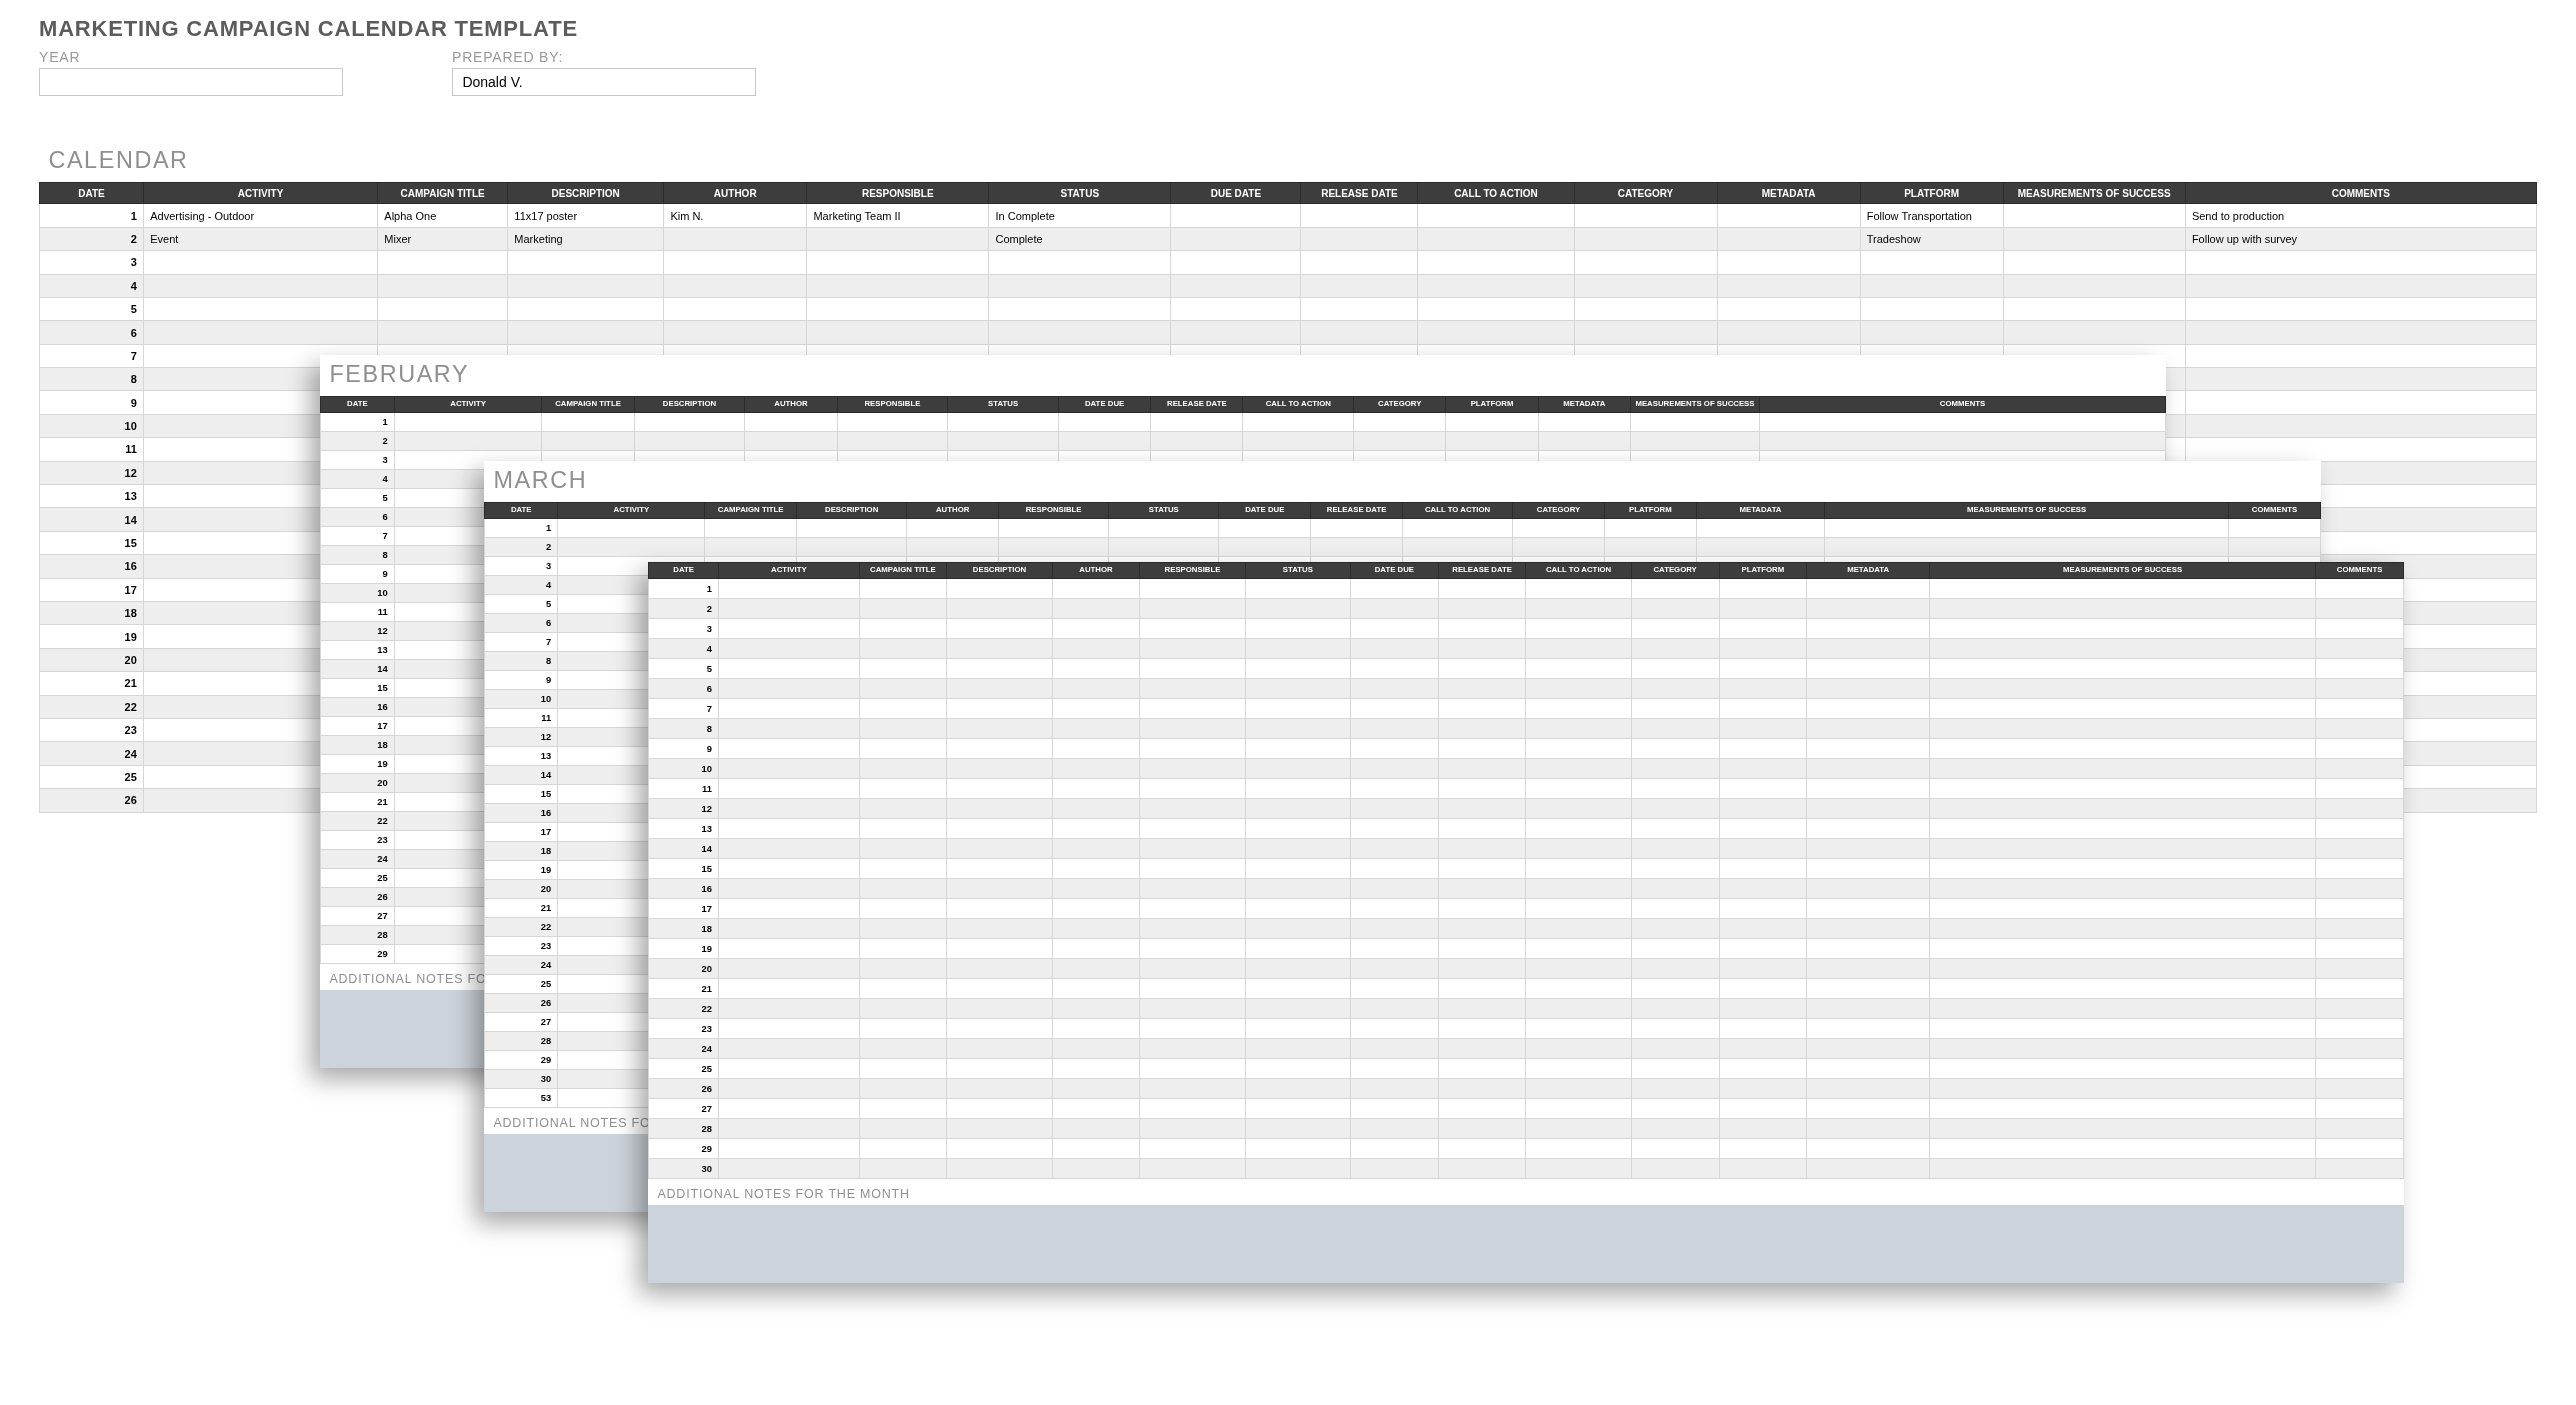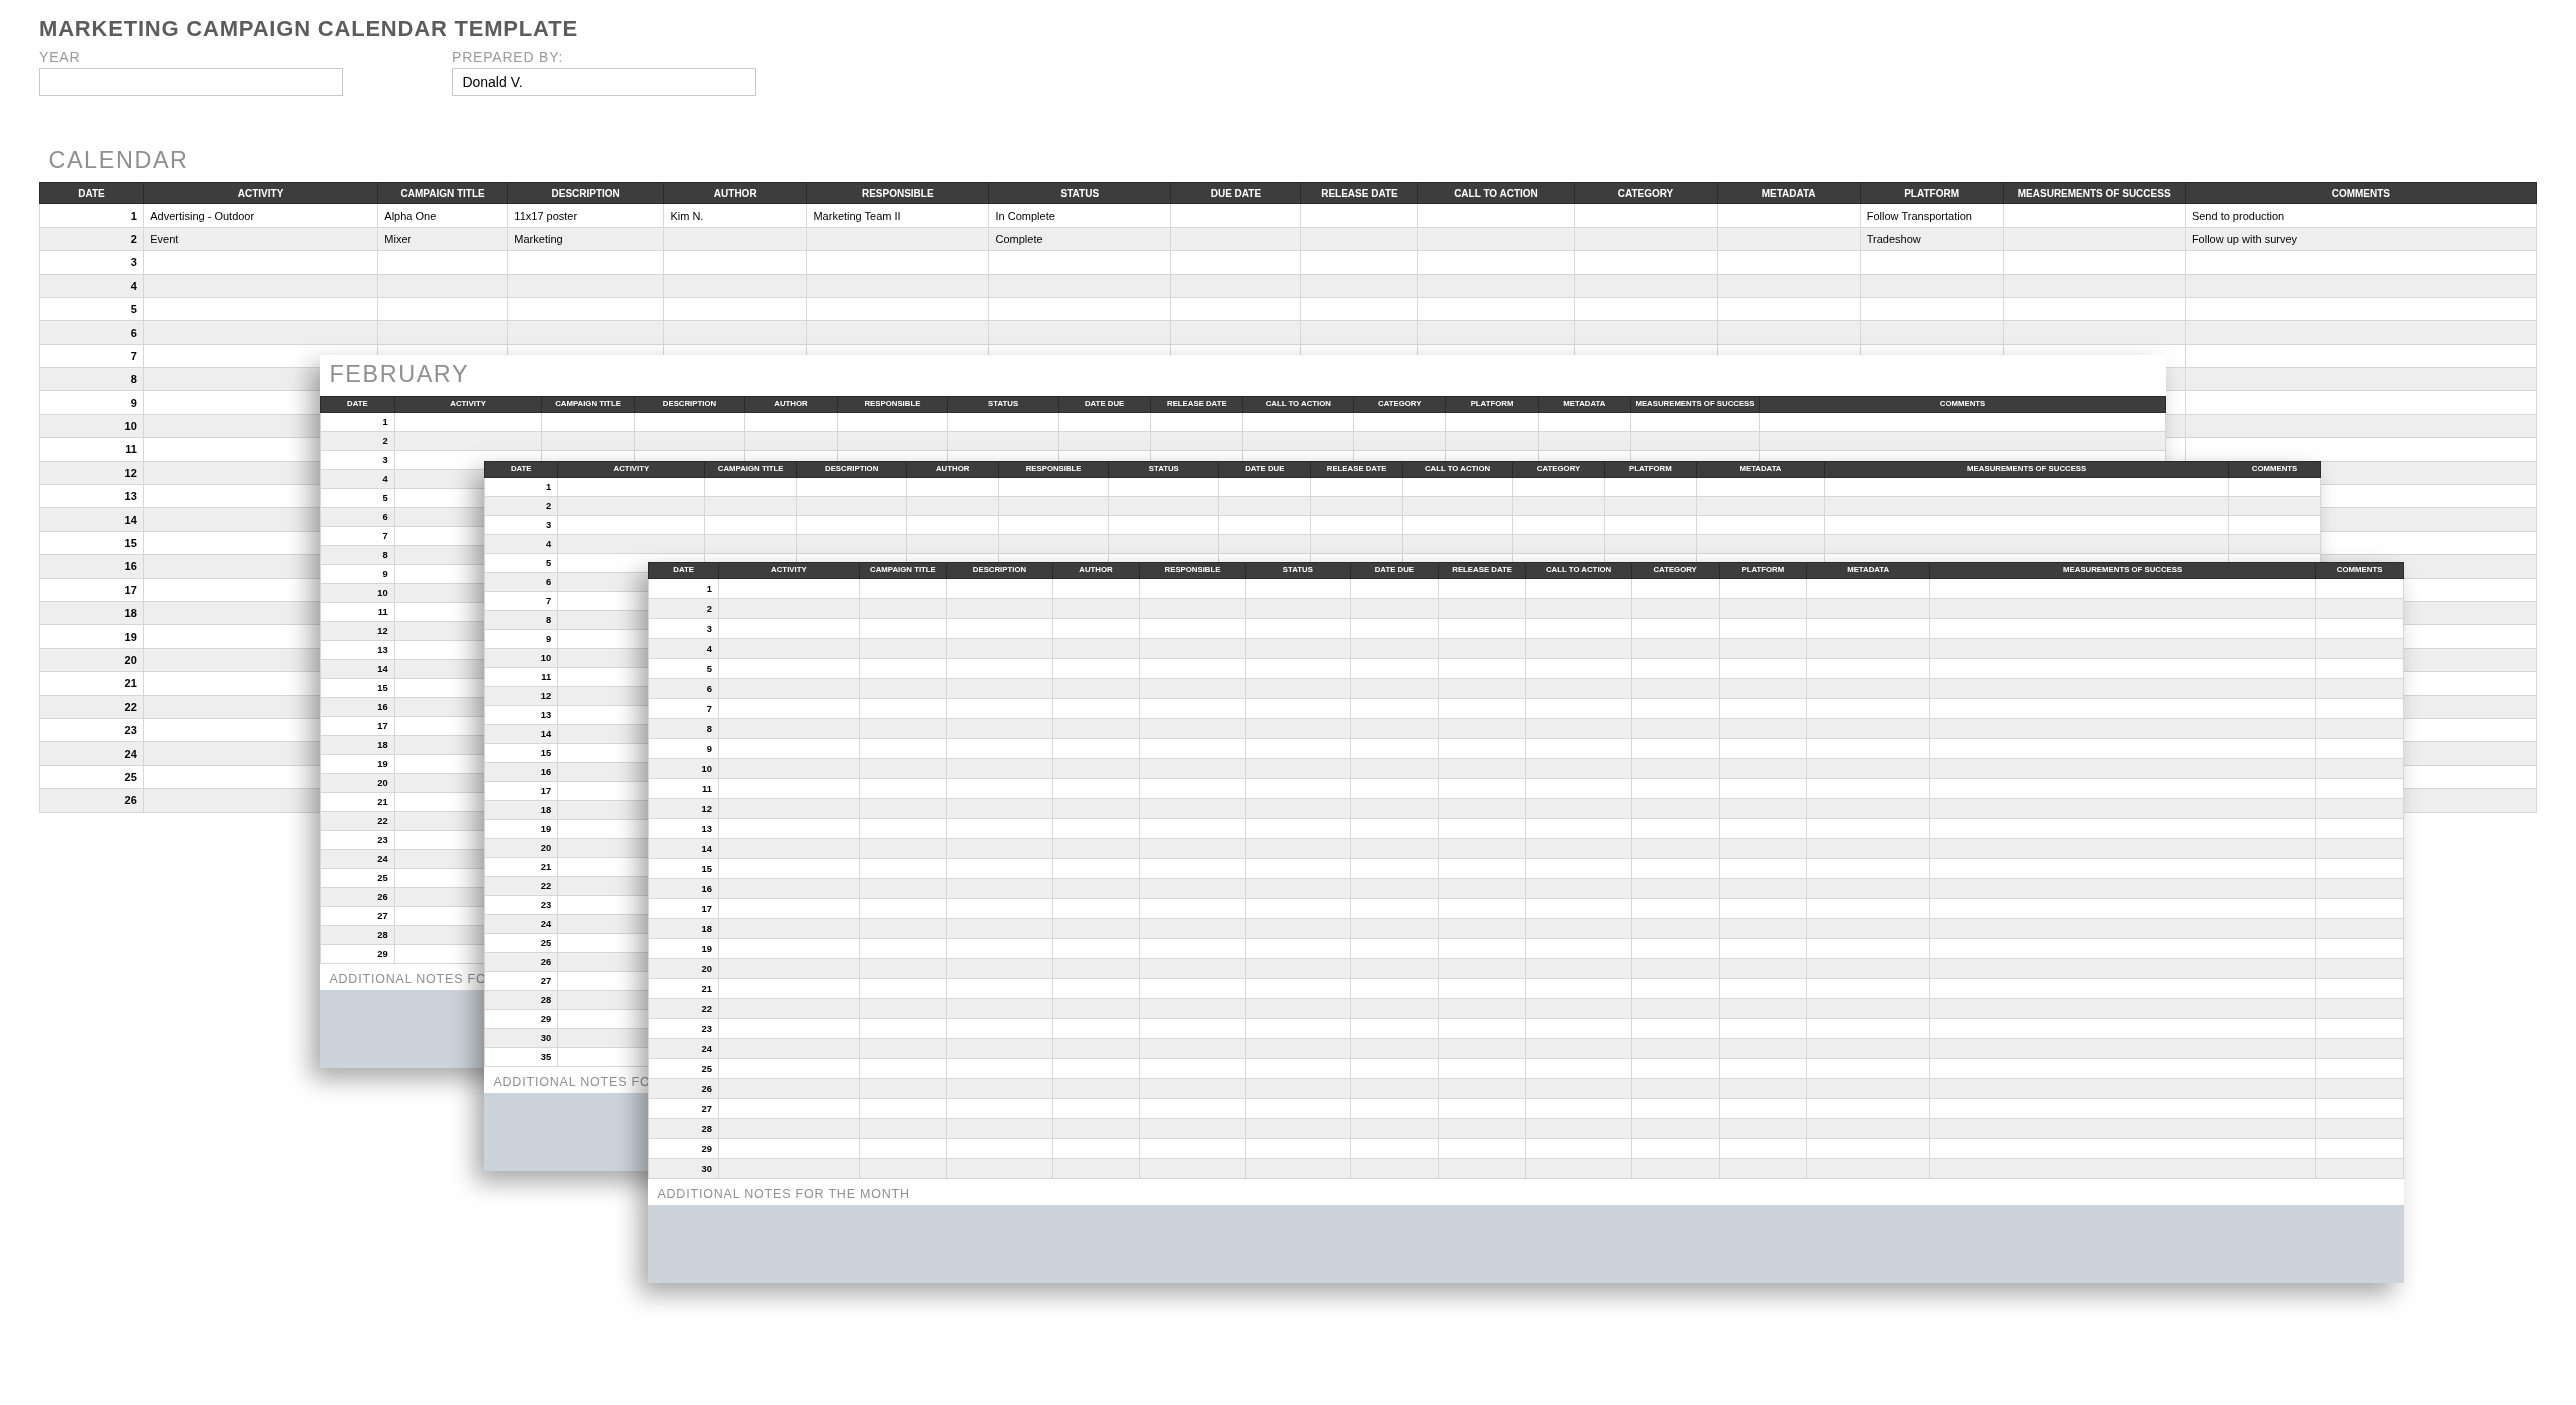--- a/index.html
+++ b/index.html
@@ -1099,20 +1099,21 @@
           <td style="height: 19px; font-size: 9.4px;"></td>
           <td style="height: 19px; font-size: 9.4px;"></td>
         </tr>
       </tbody>
   </table>
   <div class="notes-label">ADDITIONAL NOTES FOR THE MONTH</div>
   <div class="notes-box"></div>
 </div>
 
 <div class="sheet sheet-mar">
+  <div class="month-title">MARCH</div>
   <table class="sm">
     <colgroup>
       <col class="c-date">
         <col class="c-act">
         <col class="c-camp">
         <col class="c-desc">
         <col class="c-auth">
         <col class="c-resp">
         <col class="c-stat">
         <col class="c-due">
@@ -1647,21 +1648,21 @@
           <td style="height: 19px; font-size: 9.4px;"></td>
           <td style="height: 19px; font-size: 9.4px;"></td>
           <td style="height: 19px; font-size: 9.4px;"></td>
           <td style="height: 19px; font-size: 9.4px;"></td>
           <td style="height: 19px; font-size: 9.4px;"></td>
           <td style="height: 19px; font-size: 9.4px;"></td>
           <td style="height: 19px; font-size: 9.4px;"></td>
           <td style="height: 19px; font-size: 9.4px;"></td>
         </tr>
         <tr>
-          <td class="date-cell" style="height: 19px; font-size: 9.4px;">35</td>
+          <td class="date-cell" style="height: 19px; font-size: 9.4px;">53</td>
           <td style="height: 19px; font-size: 9.4px;"></td>
           <td style="height: 19px; font-size: 9.4px;"></td>
           <td style="height: 19px; font-size: 9.4px;"></td>
           <td style="height: 19px; font-size: 9.4px;"></td>
           <td style="height: 19px; font-size: 9.4px;"></td>
           <td style="height: 19px; font-size: 9.4px;"></td>
           <td style="height: 19px; font-size: 9.4px;"></td>
           <td style="height: 19px; font-size: 9.4px;"></td>
           <td style="height: 19px; font-size: 9.4px;"></td>
           <td style="height: 19px; font-size: 9.4px;"></td>

